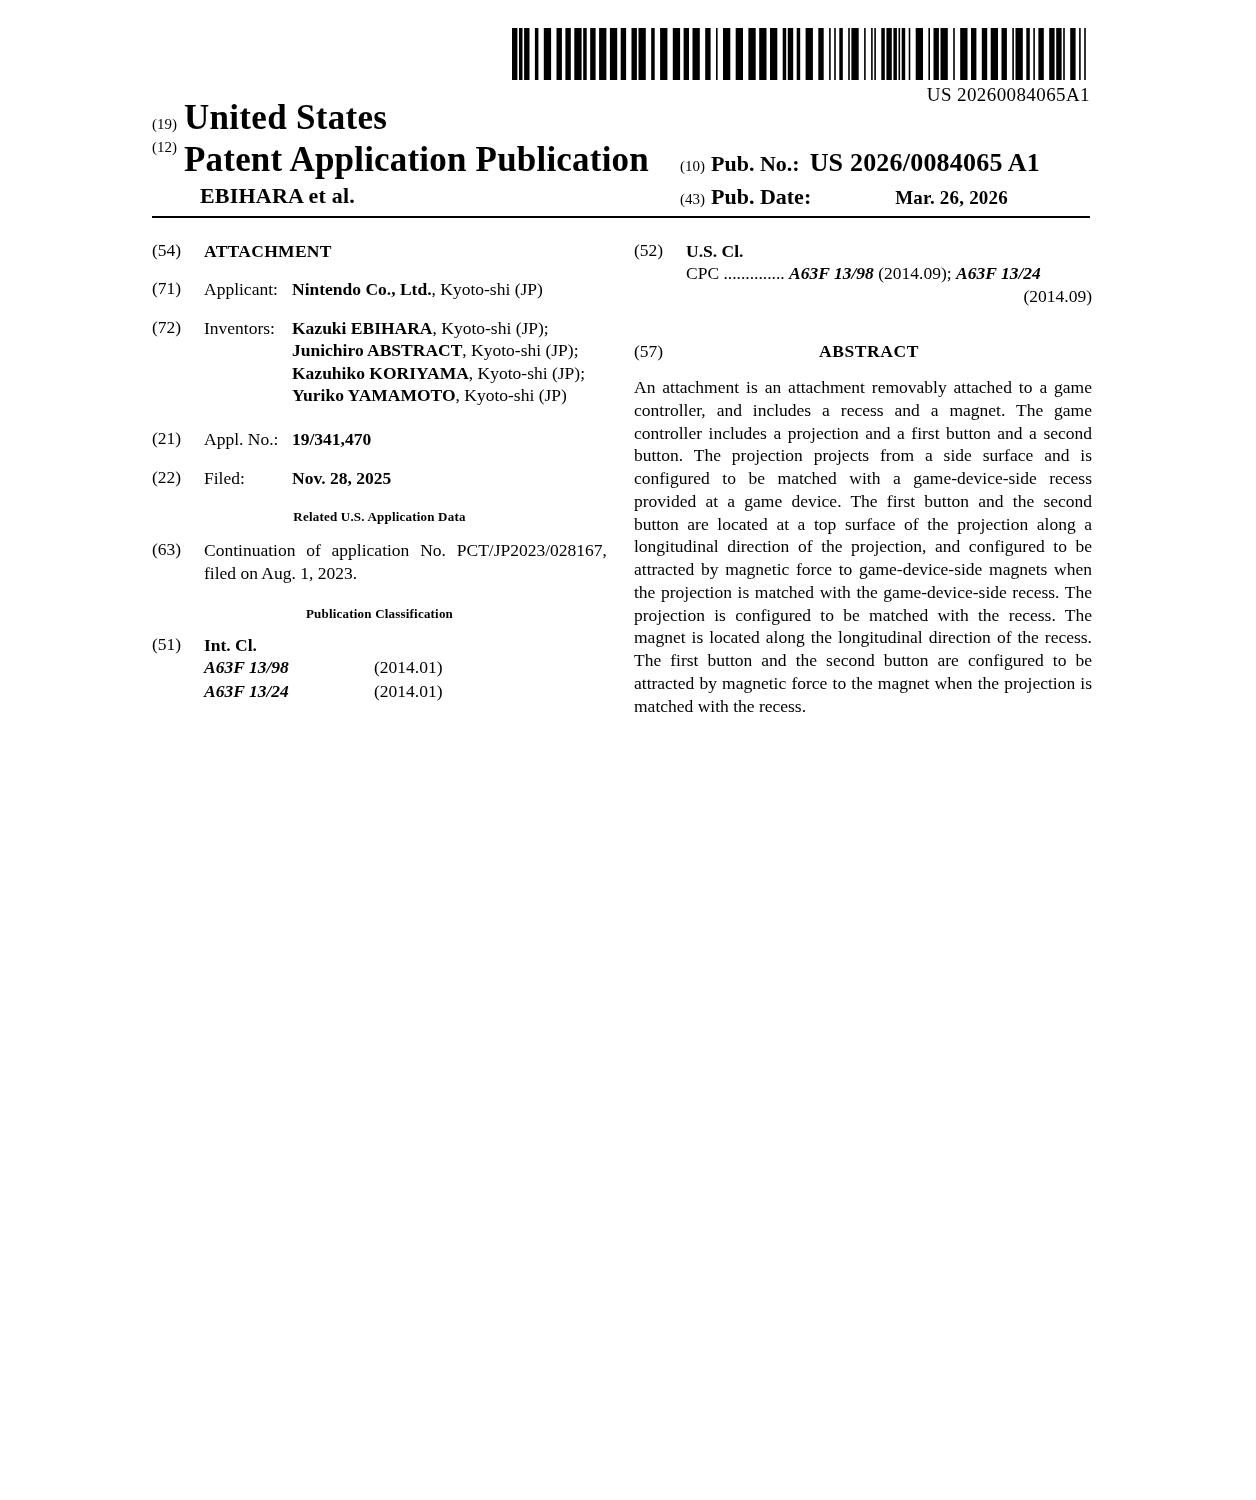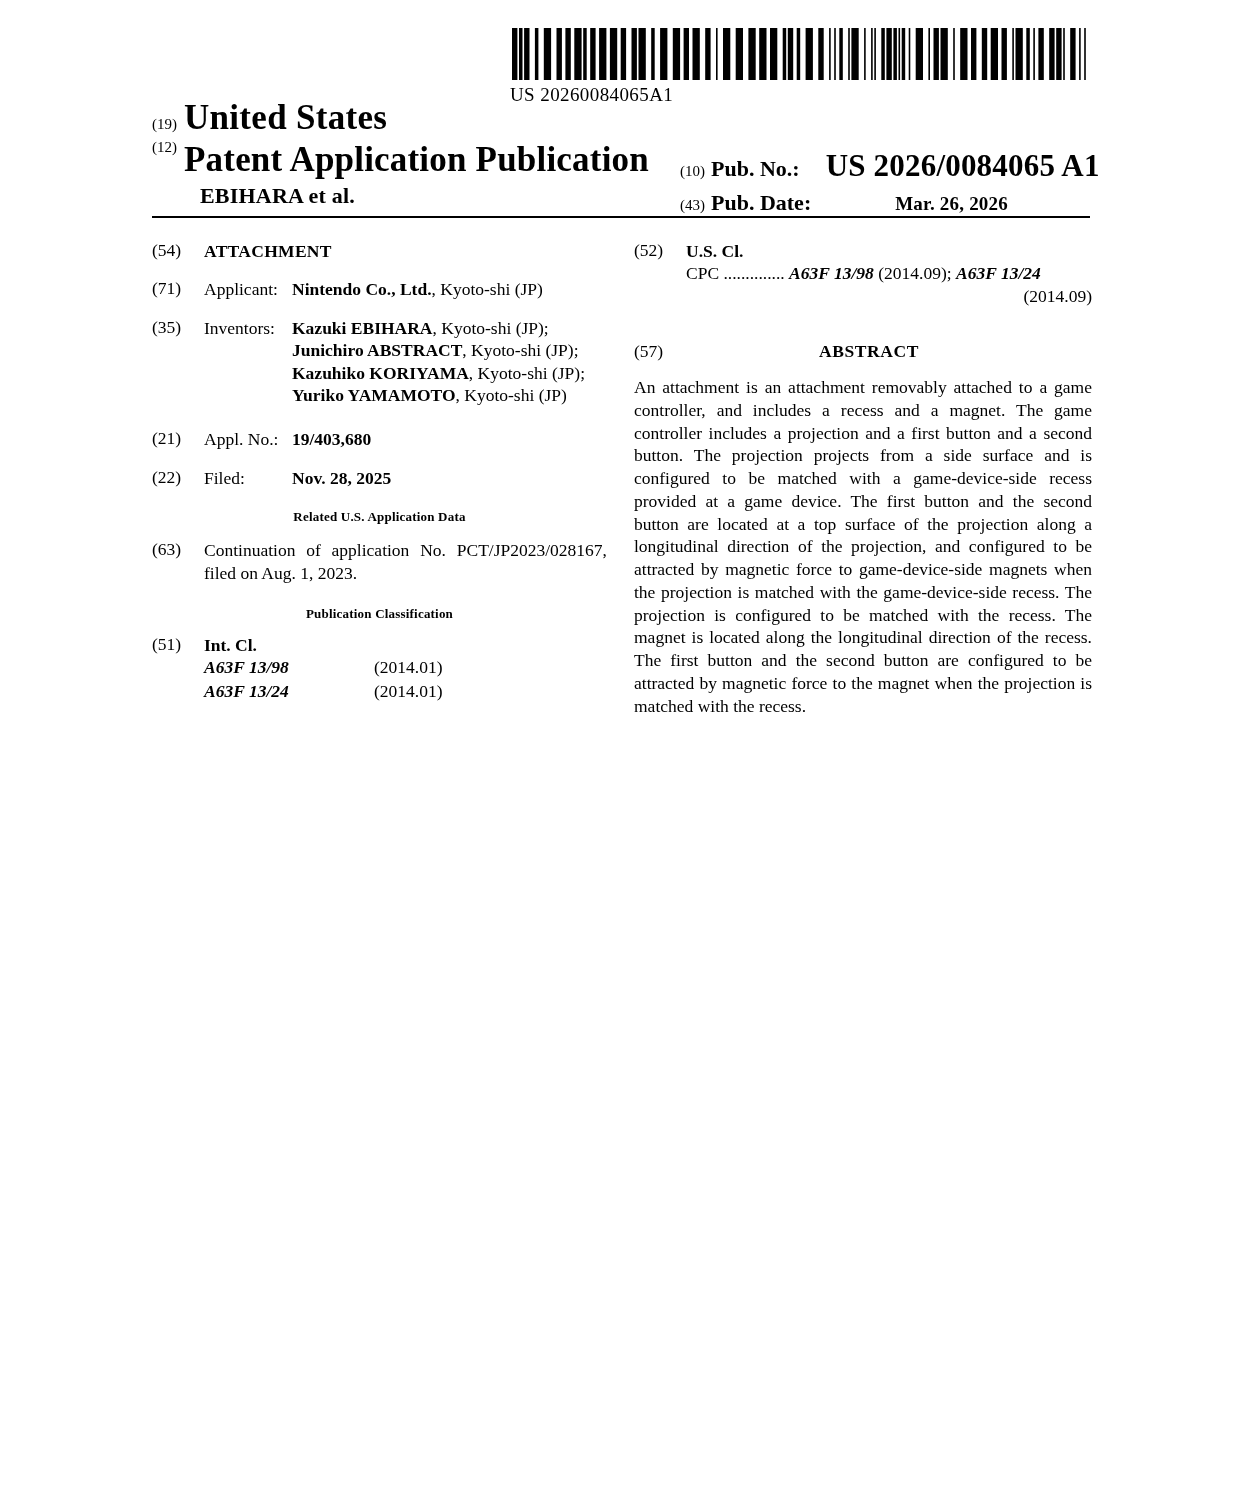--- a/index.html
+++ b/index.html
@@ -27,21 +27,21 @@
   .barcode {
     height: 52px;
     width: 580px;
     display: block;
   }
   .barcode-number {
     font-family: "Liberation Serif", "DejaVu Serif", serif;
     font-size: 19px;
     letter-spacing: 0.4px;
     margin-top: 4px;
-    text-align: left;
+    text-align: right;
   }
 
   
   .header {
     position: absolute;
     left: 152px;
     top: 98px;
     width: 940px;
   }
   .hdr-line1 {
@@ -91,23 +91,23 @@
   .pub-row.second { margin-top: 6px; }
   .pub-inid {
     font-size: 15px;
     margin-right: 6px;
   }
   .pub-label {
     font-size: 22px;
     font-weight: bold;
   }
   .pub-value {
-    font-size: 31px;
-    font-weight: bold;
-    margin-left: 26px;
+    font-size: 26px;
+    font-weight: bold;
+    margin-left: 10px;
     letter-spacing: 0.2px;
   }
   .pub-date-value {
     font-size: 19px;
     font-weight: bold;
     margin-left: 84px;
     letter-spacing: 0.2px;
   }
 
   .rule {
@@ -349,38 +349,38 @@
     <span class="inid">(71)</span>
     <span class="fbody">
       <span class="applicant-row">
         <span class="k">Applicant:</span>
         <span><span class="bold">Nintendo Co., Ltd.</span><span>, Kyoto-shi (JP)</span></span>
       </span>
     </span>
   </div>
 
   <div class="field">
-    <span class="inid">(35)</span>
+    <span class="inid">(72)</span>
     <span class="fbody">
       <span class="inventors-row">
         <span class="k">Inventors:</span>
         <span><span class="bold">Kazuki EBIHARA</span><span>, Kyoto-shi (JP);</span>
          <span class="bold">Junichiro ABSTRACT</span><span>, Kyoto-shi (JP);</span>
          <span class="bold">Kazuhiko KORIYAMA</span><span>, Kyoto-shi (JP);</span>
          <span class="bold">Yuriko YAMAMOTO</span><span>, Kyoto-shi (JP)</span></span>
       </span>
     </span>
   </div>
 
   <div class="field" style="margin-top:22px">
     <span class="inid">(21)</span>
     <span class="fbody">
       <span class="applno-row">
         <span class="k">Appl. No.:</span>
-        <span class="bold">19/403,680</span>
+        <span class="bold">19/341,470</span>
       </span>
     </span>
   </div>
 
   <div class="field" style="margin-bottom:4px">
     <span class="inid">(22)</span>
     <span class="fbody">
       <span class="filed-row">
         <span class="k">Filed:</span>
         <span class="bold">Nov. 28, 2025</span>

